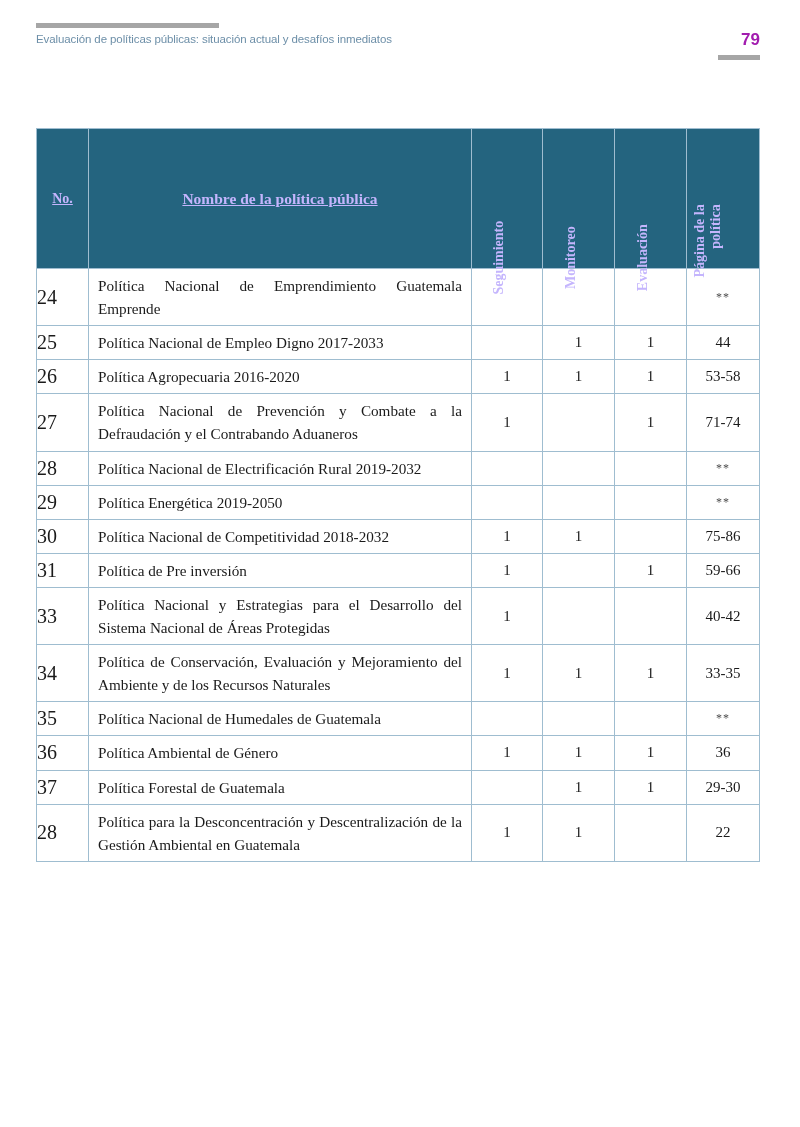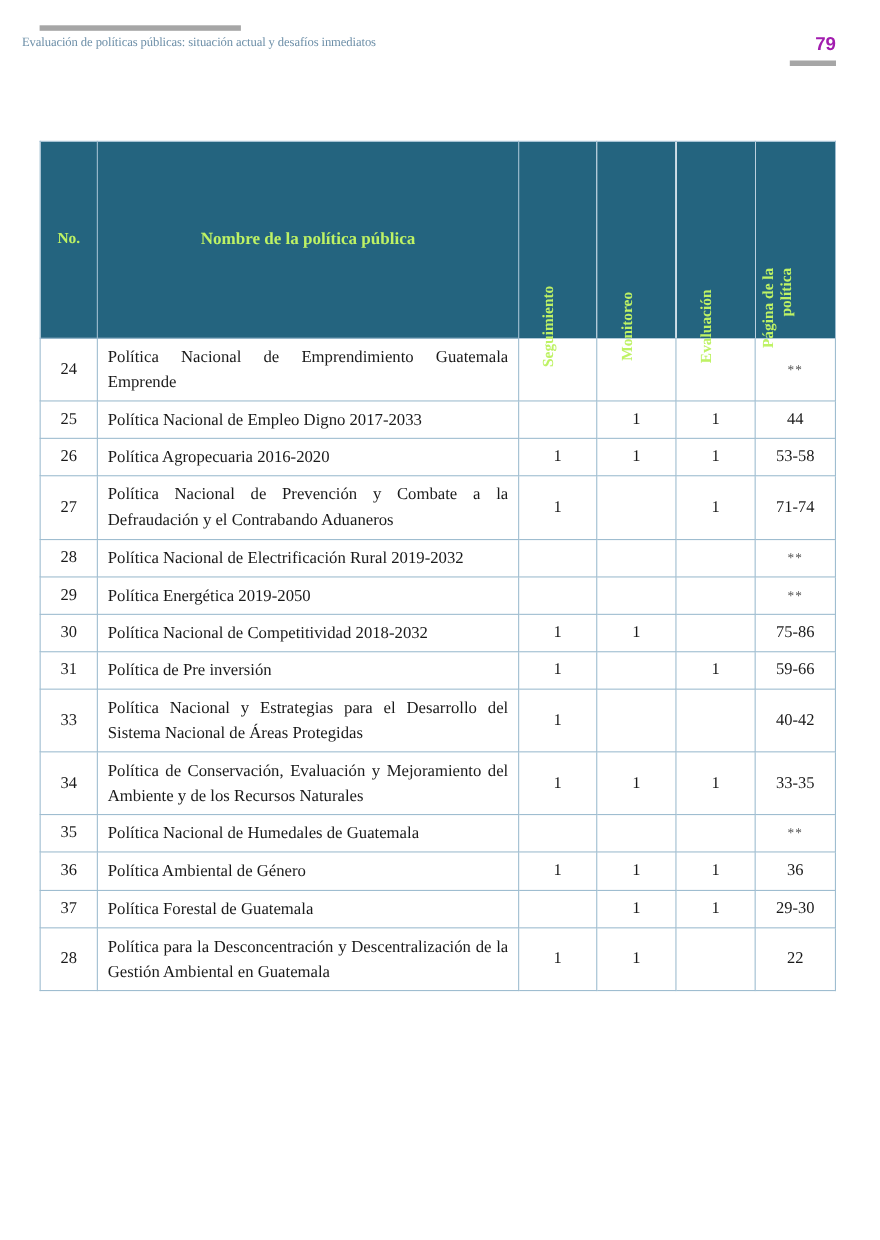--- a/index.html
+++ b/index.html
@@ -25,23 +25,23 @@
   .rule-left {
     position: absolute;
     left: 36px;
     top: 23px;
     width: 183px;
     height: 5px;
     background: #a6a6a6;
   }
   .running-head {
     position: absolute;
-    left: 20px;
+    left: 36px;
     top: 33px;
-    font-family: Liberation Serif, serif;
+    font-family: Liberation Sans, sans-serif;
     font-size: 11.5px;
     letter-spacing: -0.1px;
     color: #6d8fa8;
     white-space: nowrap;
   }
   .page-number {
     position: absolute;
     right: 40px;
     top: 30px;
     font-family: "Liberation Sans", sans-serif;
@@ -82,25 +82,26 @@
   col.c-no    { width: 52px; }
   col.c-name  { width: 383px; }
   col.c-seg   { width: 71px; }
   col.c-mon   { width: 72px; }
   col.c-eval  { width: 72px; }
   col.c-pag   { width: 73px; }
 
   
   thead th {
     background: #24647f;
-    color: #bef264;
+    color: #c4b5fd;
     border: 1px solid #6f9cb4;
     font-weight: bold;
-    height: 179px;
+    height: 140px;
     padding: 0;
+    text-decoration: underline;
   }
   th.h-no, th.h-name {
     vertical-align: middle;
     text-align: center;
     font-size: 15.5px;
   }
   th.h-no { font-size: 14px; }
   th.h-rot {
     position: relative;
     vertical-align: bottom;
@@ -121,22 +122,22 @@
     white-space: normal;
     width: 108px;
   }
 
   
   tbody td {
     background: #ffffff;
     color: #1a1a1a;
   }
   td.cell-no {
-    text-align: center;
-    font-size: 15px;
+    text-align: left;
+    font-size: 20px;
     padding: 2px 0;
   }
   td.cell-name {
     text-align: justify;
     text-align-last: left;
     font-size: 15.2px;
     line-height: 1.52;
     padding: 5px 9px 5px 9px;
     hyphens: none;
   }

